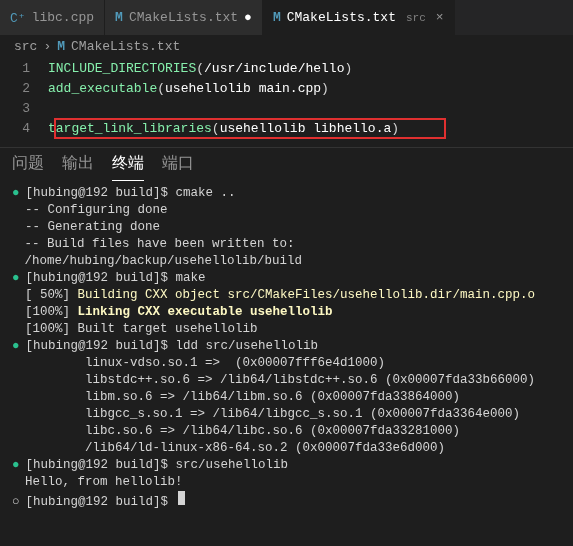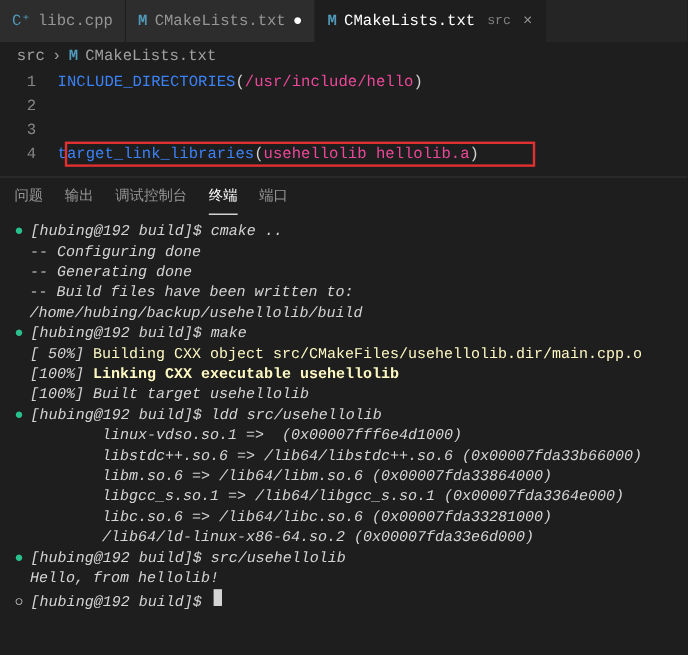--- a/index.html
+++ b/index.html
@@ -49,51 +49,51 @@
 }
 .line { display: flex; }
 .gutter {
   width: 48px;
   text-align: right;
   padding-right: 18px;
   color: #858585;
   user-select: none;
 }
 .code { white-space: pre; }
-.fn { color: #3b82f6; }
+.fn { color: #86efac; }
 .paren { color: #d4d4d4; }
-.arg { color: #ec4899; font-family: Liberation Mono, monospace; }
+.arg { color: #ffffff; font-family: Liberation Mono, monospace; }
 .highlight-box {
   border: 2px solid #e03030;
   position: absolute;
 }
 .editor-wrap { position: relative; }
 .panel-tabs {
   display: flex;
   border-top: 1px solid #333;
   padding: 0 12px;
   height: 32px;
   align-items: center;
   gap: 18px;
-  font-size: 12px;
+  font-size: 16px;
   color: #969696;
 }
 .ptab { cursor: pointer; padding: 6px 0; }
 .ptab.active { color: #fff; border-bottom: 1px solid #fff; text-align: center; }
 .terminal {
   padding: 6px 12px;
   font-size: 12.5px;
   line-height: 17px;
   white-space: pre-wrap;
   font-family: Consolas, "Courier New", monospace;
 }
 .term-line { display: flex; align-items: baseline; }
 .bullet { color: #2ac08e; margin-right: 6px; }
 .bullet.white { color: #d4d4d4; }
-.prompt { color: #d4d4d4; font-style: italic; }
+.prompt { color: #d4d4d4; }
 .green { color: #fef9c3; }
 .cursor-block {
   display: inline-block;
   width: 7px;
   height: 14px;
   background: #d4d4d4;
   vertical-align: text-bottom;
   margin-left: 2px;
 }
 .icon-cpp { color: #519aba; }
@@ -130,34 +130,34 @@
 </div>
 
 <div class="editor-wrap">
   <div class="editor" id="editor">
       <div class="line">
         <div class="gutter">1</div>
         <div class="code"><span class="fn">INCLUDE_DIRECTORIES</span><span class="paren">(</span><span class="arg">/usr/include/hello</span><span class="paren">)</span></div>
       </div>
       <div class="line">
         <div class="gutter">2</div>
+        <div class="code"><span class="fn">add_executable</span><span class="paren">(</span><span class="arg">usehellolib main.cpp</span><span class="paren">)</span></div>
       </div>
       <div class="line">
         <div class="gutter">3</div>
         <div class="code"></div>
       </div>
       <div class="line">
         <div class="gutter">4</div>
-        <div class="code"><span class="fn">target_link_libraries</span><span class="paren">(</span><span class="arg">usehellolib hellolib.a</span><span class="paren">)</span></div>
+        <div class="code"><span class="fn">target_link_libraries</span><span class="paren">(</span><span class="arg">usehellolib libhello.a</span><span class="paren">)</span></div>
       </div>
     </div>
   <div class="highlight-box" style="left:54px; top:61px; width:392px; height:21px;"></div>
 </div>
 
 <div class="panel-tabs" id="ptabs">
     <span class="ptab">问题</span>
     <span class="ptab">输出</span>
-    <span class="ptab">调试控制台</span>
     <span class="ptab active">终端</span>
     <span class="ptab">端口</span>
   </div>
 
 <div class="terminal" id="terminal"><div class="term-line"><span class="bullet">●</span><span class="prompt">[hubing@192 build]$ cmake ..</span></div><div class="term-line"><span style="display:inline-block;width:13px"></span><span class="prompt">-- Configuring done</span></div><div class="term-line"><span style="display:inline-block;width:13px"></span><span class="prompt">-- Generating done</span></div><div class="term-line"><span style="display:inline-block;width:13px"></span><span class="prompt">-- Build files have been written to: /home/hubing/backup/usehellolib/build</span></div><div class="term-line"><span class="bullet">●</span><span class="prompt">[hubing@192 build]$ make</span></div><div class="term-line"><span style="display:inline-block;width:13px"></span><span class="prompt">[ 50%] </span><span class="green">Building CXX object src/CMakeFiles/usehellolib.dir/main.cpp.o</span></div><div class="term-line"><span style="display:inline-block;width:13px"></span><span class="prompt">[100%] </span><span class="green" style="font-weight:bold">Linking CXX executable usehellolib</span></div><div class="term-line"><span style="display:inline-block;width:13px"></span><span class="prompt">[100%] Built target usehellolib</span></div><div class="term-line"><span class="bullet">●</span><span class="prompt">[hubing@192 build]$ ldd src/usehellolib</span></div><div class="term-line"><span style="display:inline-block;width:13px"></span><span class="prompt">        linux-vdso.so.1 =&gt;  (0x00007fff6e4d1000)</span></div><div class="term-line"><span style="display:inline-block;width:13px"></span><span class="prompt">        libstdc++.so.6 =&gt; /lib64/libstdc++.so.6 (0x00007fda33b66000)</span></div><div class="term-line"><span style="display:inline-block;width:13px"></span><span class="prompt">        libm.so.6 =&gt; /lib64/libm.so.6 (0x00007fda33864000)</span></div><div class="term-line"><span style="display:inline-block;width:13px"></span><span class="prompt">        libgcc_s.so.1 =&gt; /lib64/libgcc_s.so.1 (0x00007fda3364e000)</span></div><div class="term-line"><span style="display:inline-block;width:13px"></span><span class="prompt">        libc.so.6 =&gt; /lib64/libc.so.6 (0x00007fda33281000)</span></div><div class="term-line"><span style="display:inline-block;width:13px"></span><span class="prompt">        /lib64/ld-linux-x86-64.so.2 (0x00007fda33e6d000)</span></div><div class="term-line"><span class="bullet">●</span><span class="prompt">[hubing@192 build]$ src/usehellolib</span></div><div class="term-line"><span style="display:inline-block;width:13px"></span><span class="prompt">Hello, from hellolib!</span></div><div class="term-line"><span class="bullet white">○</span><span class="prompt">[hubing@192 build]$ </span><span class="cursor-block"></span></div></div>
 
 </body></html>

